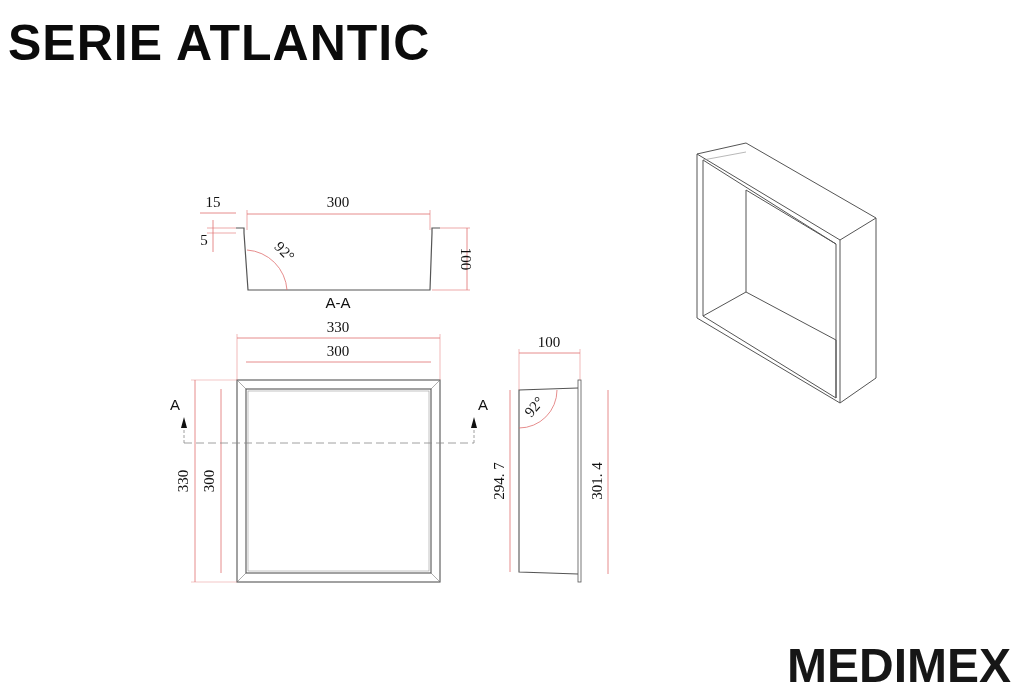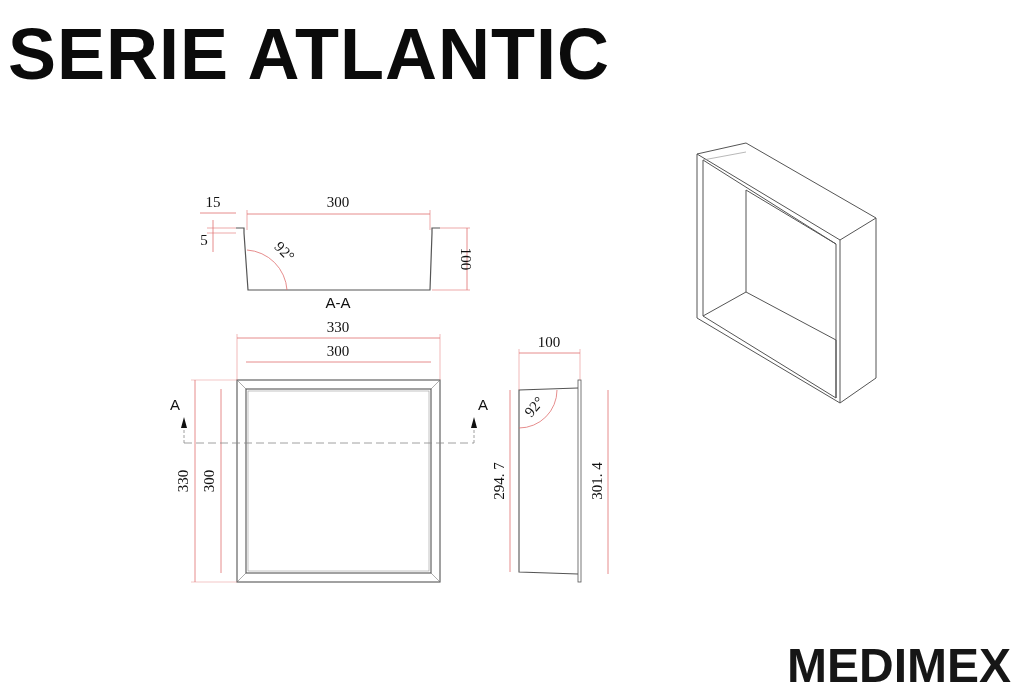--- a/index.html
+++ b/index.html
@@ -1,17 +1,17 @@
 <!DOCTYPE html>
 <html><head>
 <meta charset="utf-8">
 <style>
   html, body { margin:0; padding:0; background:#ffffff; }
   body { width:1019px; height:696px; position:relative; overflow:hidden; font-family:"Liberation Sans", sans-serif; }
-  .title { position:absolute; left:8px; top:18px; font-family:"Liberation Sans", sans-serif; font-weight:700; font-size:72px; letter-spacing:1px; color:#0b0b0b; line-height:1; }
+  .title { position:absolute; left:8px; top:18px; font-family:"Liberation Sans", sans-serif; font-weight:700; font-size:50px; letter-spacing:1px; color:#0b0b0b; line-height:1; }
   .brand { position:absolute; right:8px; top:642px; font-family:"Liberation Sans", sans-serif; font-weight:700; font-size:48px; color:#161616; letter-spacing:0px; line-height:1; }
   svg.drawing { position:absolute; left:0; top:0; }
   .dim { font-family:"Liberation Serif", serif; font-size:15px; fill:#111; }
   .lbl { font-family:"Liberation Sans", sans-serif; font-size:15px; fill:#111; }
 </style>
 </head>
 <body>
 
 <div class="title">SERIE ATLANTIC</div>
 

